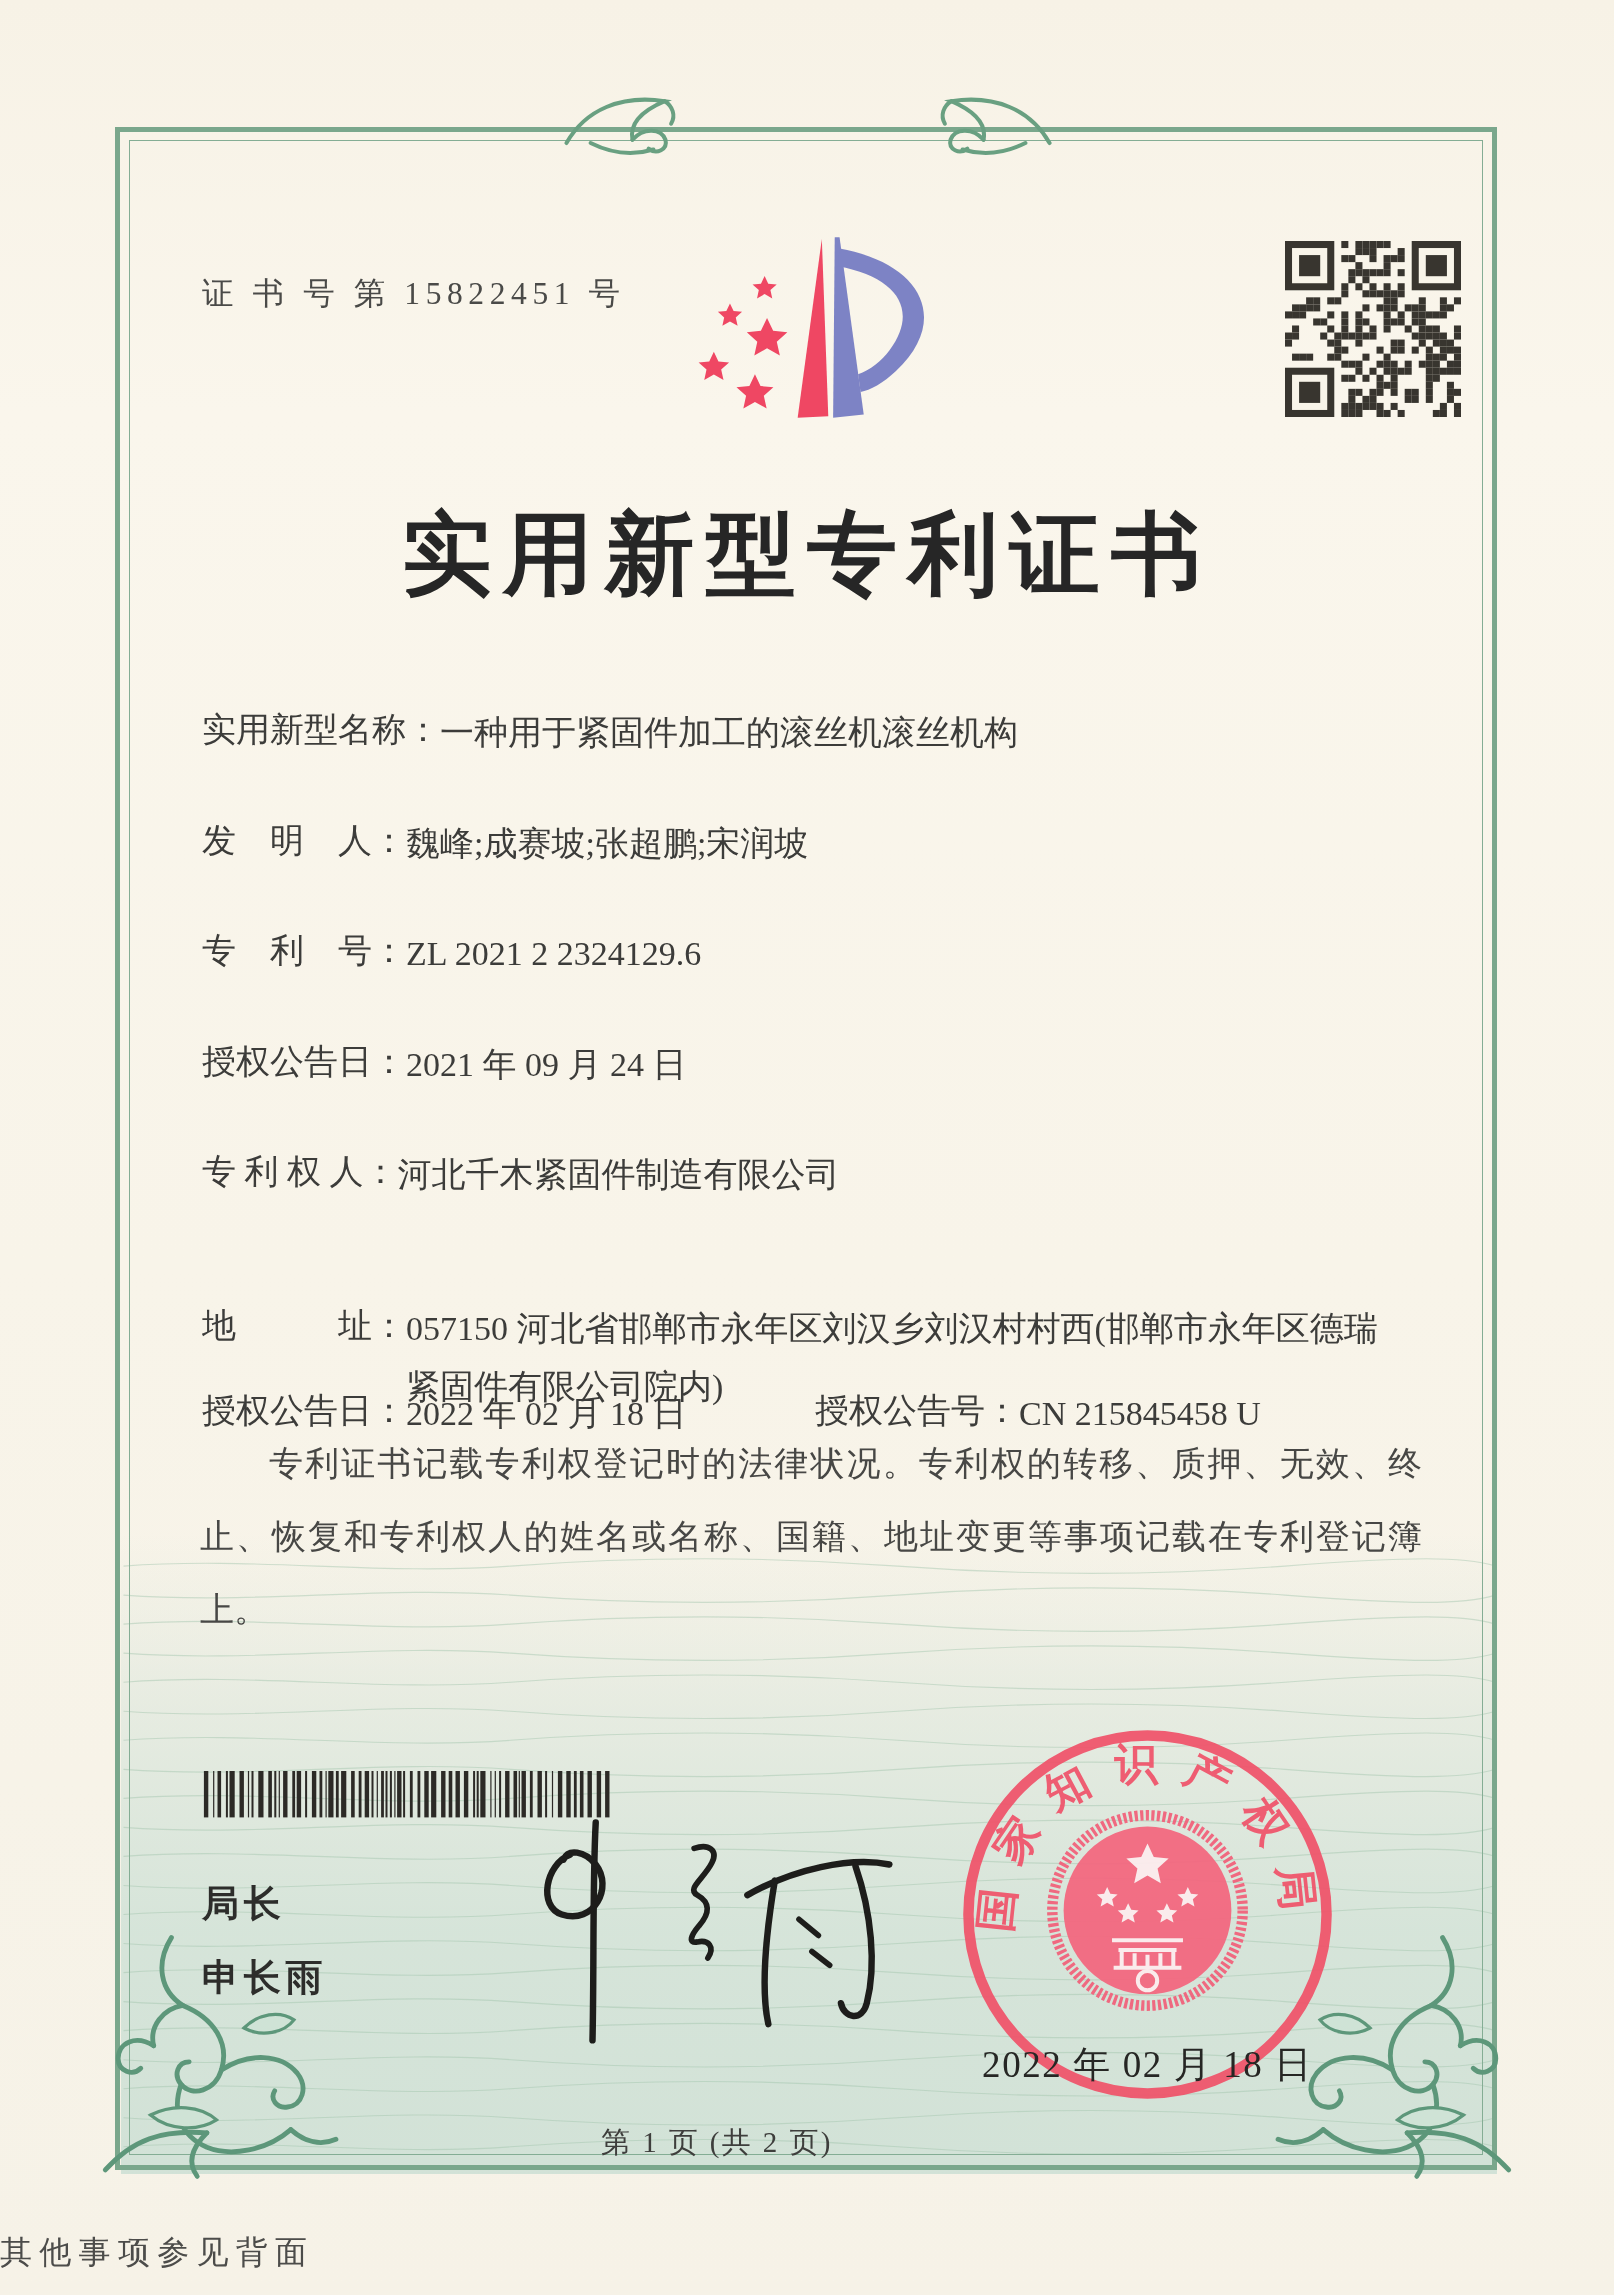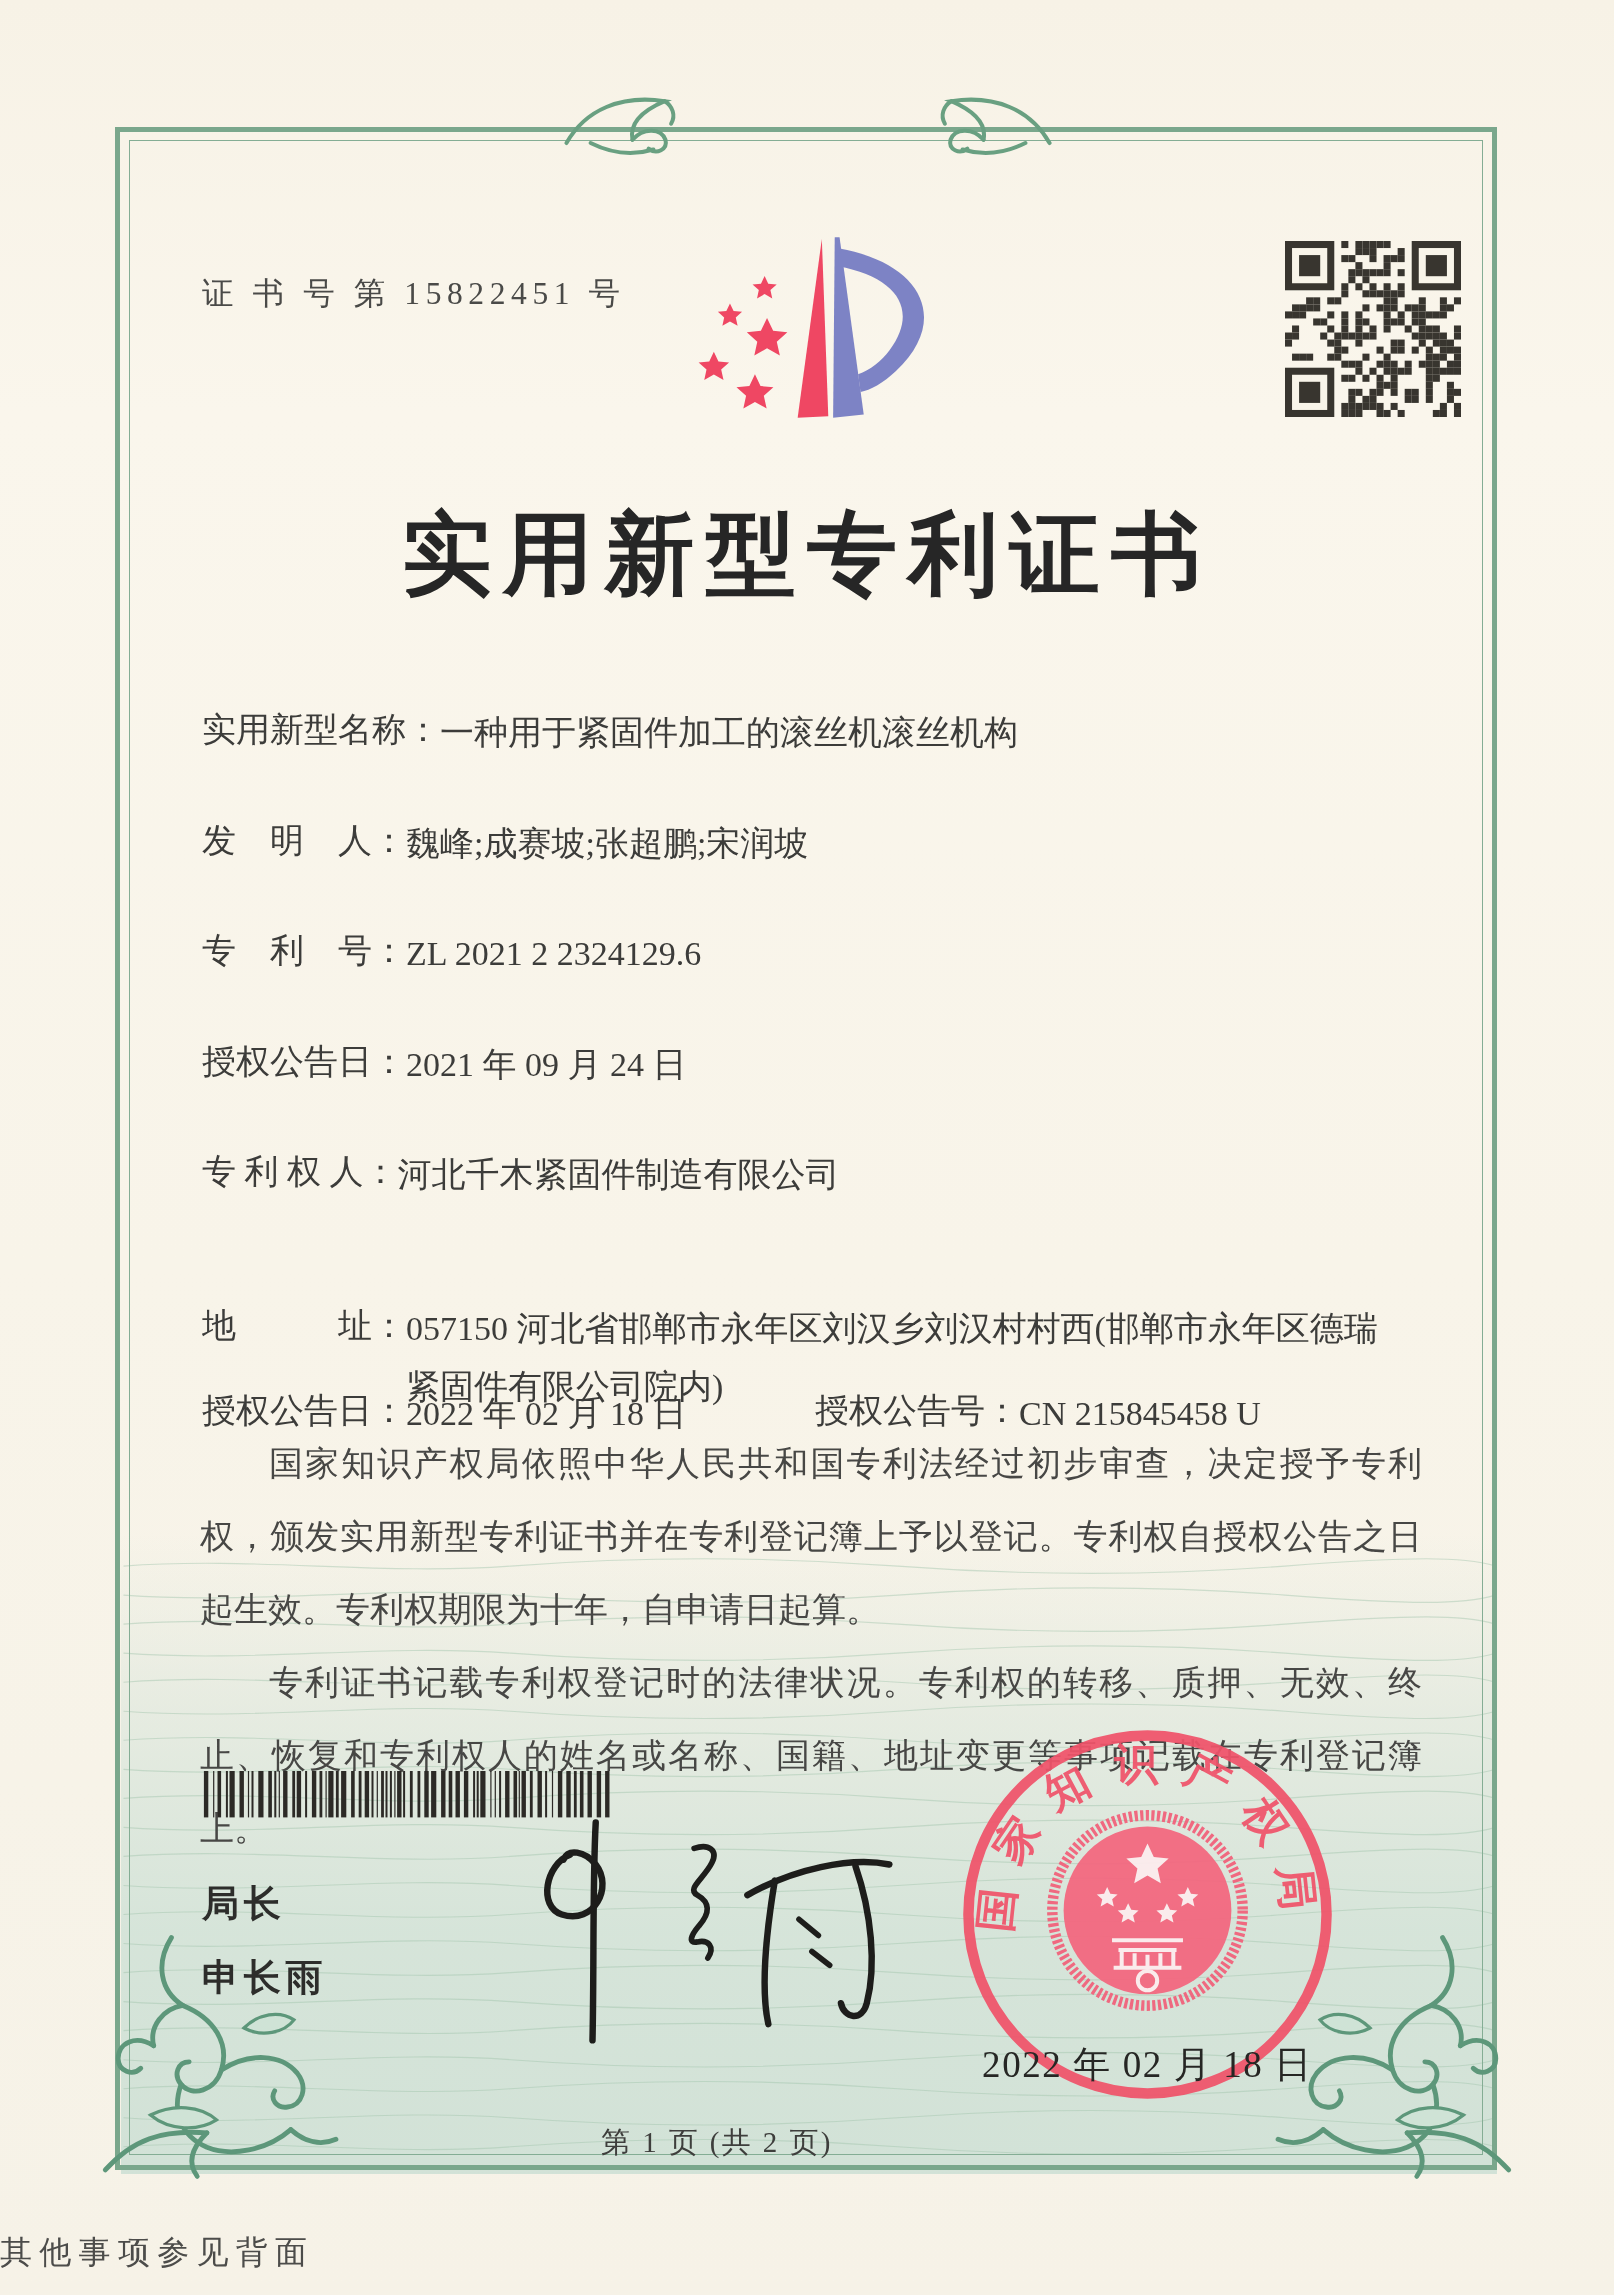--- a/index.html
+++ b/index.html
@@ -381,21 +381,20 @@
     <span class="lbl">地　　　址：</span><span class="val" style="width:977px;">057150 河北省邯郸市永年区刘汉乡刘汉村村西(邯郸市永年区德瑞紧固件有限公司院内)</span>
   </div>
   <div class="abs field" style="top:1385px;z-index:4;">
     <span class="lbl">授权公告日：</span><span class="val">2022 年 02 月 18 日</span>
     <span class="grant-no">
       <span class="lbl">授权公告号：</span><span class="val">CN 215845458 U</span>
     </span>
   </div>
 
   <div class="abs paras" style="z-index:4;">
-    <p>国家知识产权局依照中华人民共和国专利法经过初步审查，决定授予专利权，颁发实用新型专利证书并在专利登记簿上予以登记。专利权自授权公告之日起生效。专利权期限为十年，自申请日起算。</p>
     <p>专利证书记载专利权登记时的法律状况。专利权的转移、质押、无效、终止、恢复和专利权人的姓名或名称、国籍、地址变更等事项记载在专利登记簿上。</p>
   </div>
 
   <svg id="barcode" class="abs barcode" style="z-index:4;" viewBox="0 0 514 60" width="415" height="48">
       <rect x="0" y="0" width="5.5" height="58" fill="#2c2a26"></rect>
       <rect x="11.5" y="0" width="1.5" height="58" fill="#2c2a26"></rect>
       <rect x="17" y="0" width="4.5" height="58" fill="#2c2a26"></rect>
       <rect x="27.5" y="0" width="2.5" height="58" fill="#2c2a26"></rect>
       <rect x="32" y="0" width="6.5" height="58" fill="#2c2a26"></rect>
       <rect x="44.5" y="0" width="5.5" height="58" fill="#2c2a26"></rect>

